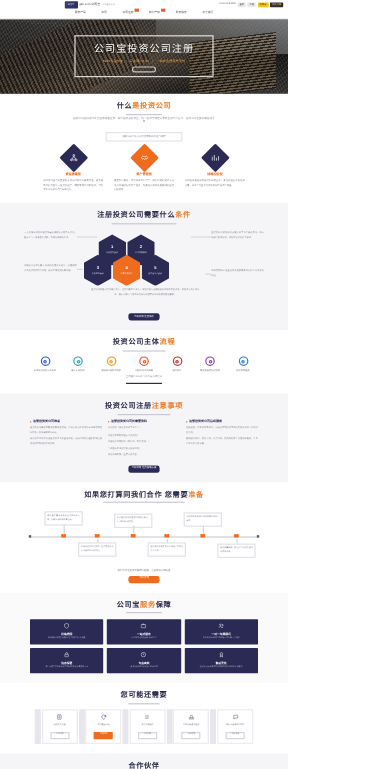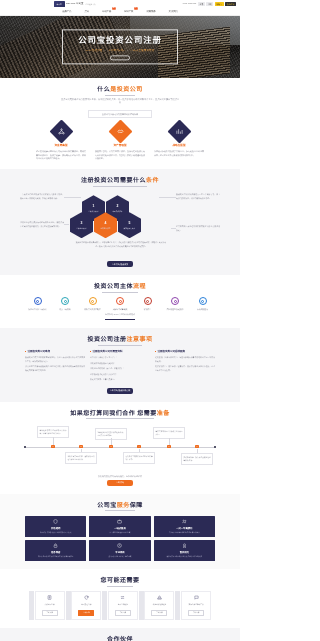--- a/index.html
+++ b/index.html
@@ -58,21 +58,21 @@
   .hero-sky { position:absolute; right:0; top:0; width:46%; height:46%;
      background:linear-gradient(200deg,#9aa1a8,#5e5d5a 70%,transparent);
      opacity:.65; }
   .hero-tower { position:absolute; right:4%; top:24%; width:30%; height:76%;
      transform:skewY(-7deg);
      background:repeating-linear-gradient(0deg, rgba(30,24,18,.9) 0 1.1px, rgba(150,128,96,.55) 1.1px 2.3px);
      opacity:.9; }
   .hero-frame { position:absolute; left:50%; top:50%; transform:translate(-50%,-50%);
      width:116px; border:.55px solid rgba(255,255,255,.82); padding:4px 3px 3.5px;
      text-align:center; }
-  .hero-title { color:#fff; font-size:8.4px; font-weight:bold; letter-spacing:.9px;
+  .hero-title { color:#fff; font-size:8.4px; font-weight:normal; letter-spacing:.9px;
      text-shadow:0 .6px 1.4px rgba(0,0,0,.55); }
   .hero-sub { margin-top:2.4px; display:flex; justify-content:center; gap:2.4px;
      color:#f0a64c; font-size:2.5px; letter-spacing:.18px; }
   .hero-sub i { font-style:normal; }
   .hero-sub .sep { color:rgba(255,255,255,.5); }
   .hero-btn { margin:3px auto 0; width:20px; height:4.6px; border:.4px solid rgba(255,255,255,.7);
      border-radius:2.3px; }
 
   
   .sec { padding:7px 0 8px; }

